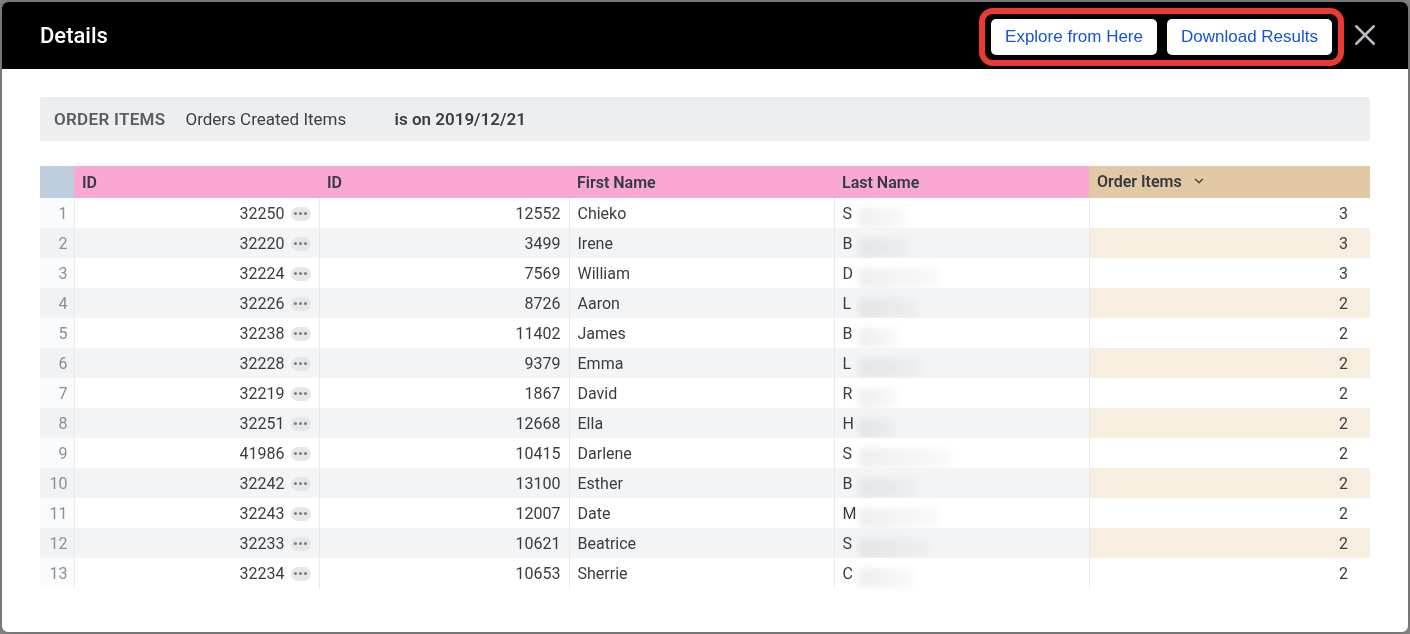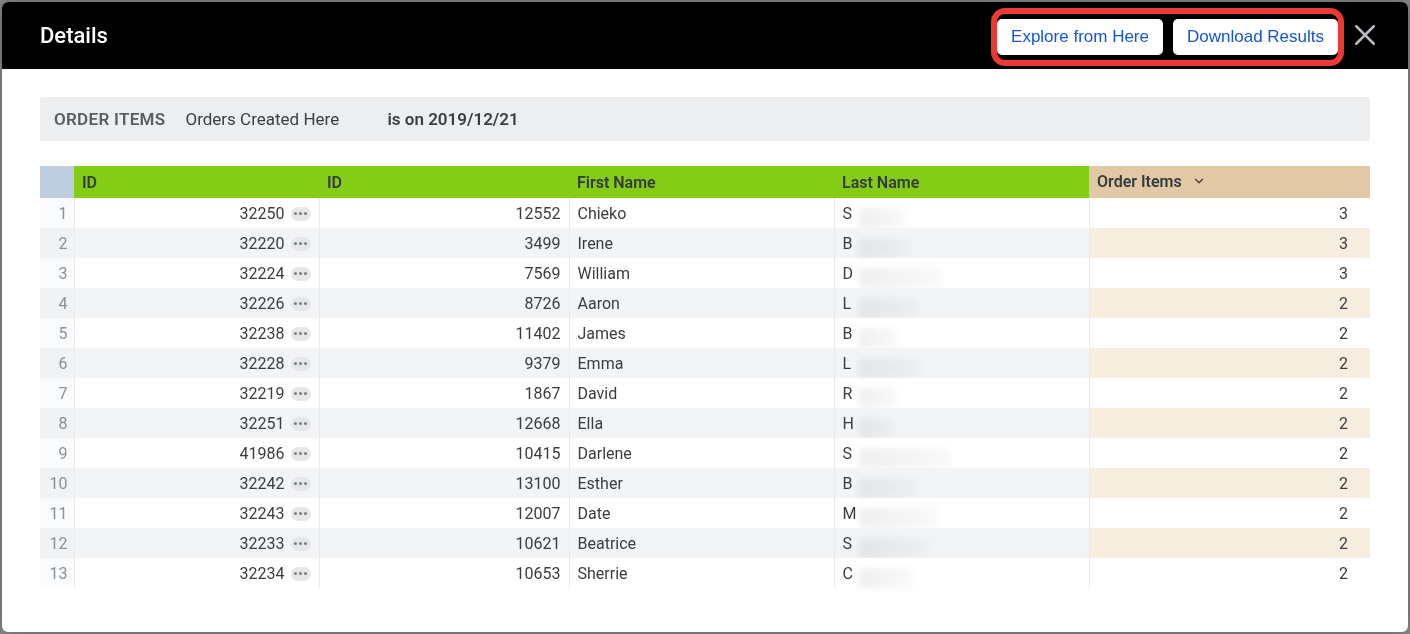--- a/index.html
+++ b/index.html
@@ -33,21 +33,21 @@
     font-weight: 500;
     flex: 1;
   }
   .highlight-box {
     position: absolute;
     right: 64px;
     top: 6px;
     height: 58px;
     border: 6px solid #eb3a34;
     border-radius: 14px;
-    padding: 4px 0;
+    padding: 4px 6px;
     display: flex;
     gap: 10px;
     align-items: center;
   }
   .btn {
     background: #fff;
     color: #1554d6;
     font-size: 17px;
     font-weight: 400;
     padding: 8px 14px;
@@ -94,21 +94,21 @@
     flex: 1;
     overflow: hidden;
     position: relative;
   }
   table {
     width: 100%;
     border-collapse: collapse;
     font-size: 16px;
   }
   thead th {
-    background: #84cc16;
+    background: #f9a8d4;
     color: #333a40;
     font-weight: 600;
     text-align: left;
     padding: 6px 8px;
     height: 30px;
     font-size: 16px;
   }
   th.rownum-head { background: #bfcede; width: 34px; }
   th.id1-head { width: 245px; }
   th.id2-head { width: 250px; }
@@ -181,21 +181,21 @@
         <svg viewBox="0 0 24 24">
             <path d="M5 5 L19 19 M19 5 L5 19" stroke="currentColor" stroke-width="2" fill="none" stroke-linecap="round"></path>
           </svg>
       </div>
     </div>
 
     <div class="body">
       <div class="filter-bar">
         <span class="filter-label">ORDER ITEMS</span>
         <span class="filter-text">
-          <span>Orders Created Here</span>
+          <span>Orders Created Items</span>
           <b>is on 2019/12/21</b>
         </span>
       </div>
 
       <div class="table-wrap">
         <table>
           <thead>
             <tr>
               <th class="rownum-head"></th>
               <th class="id1-head">ID</th>

